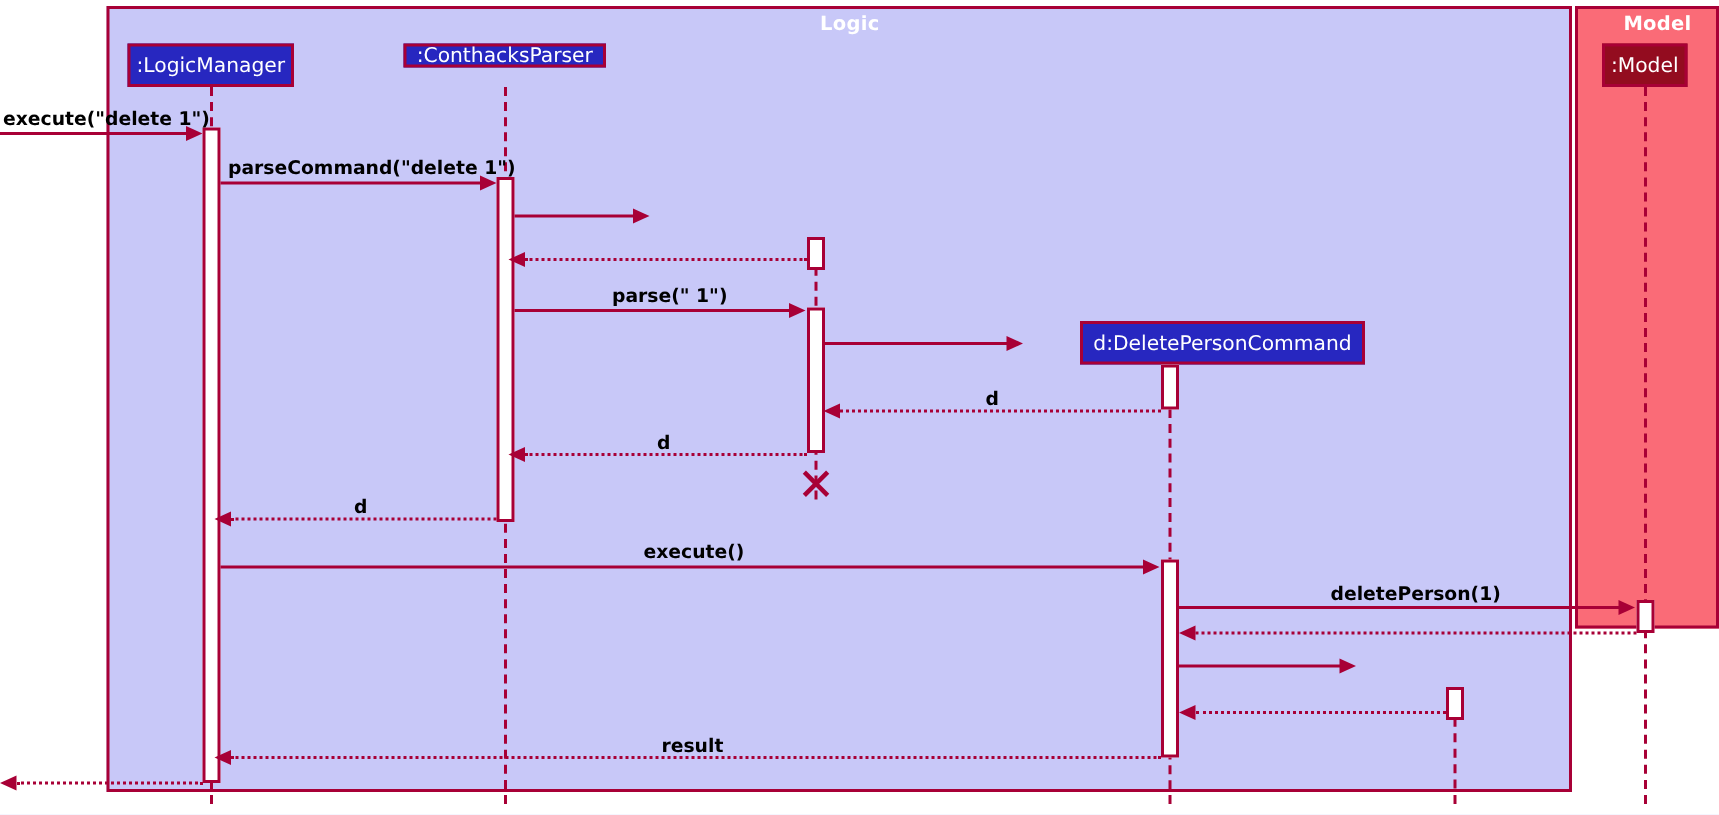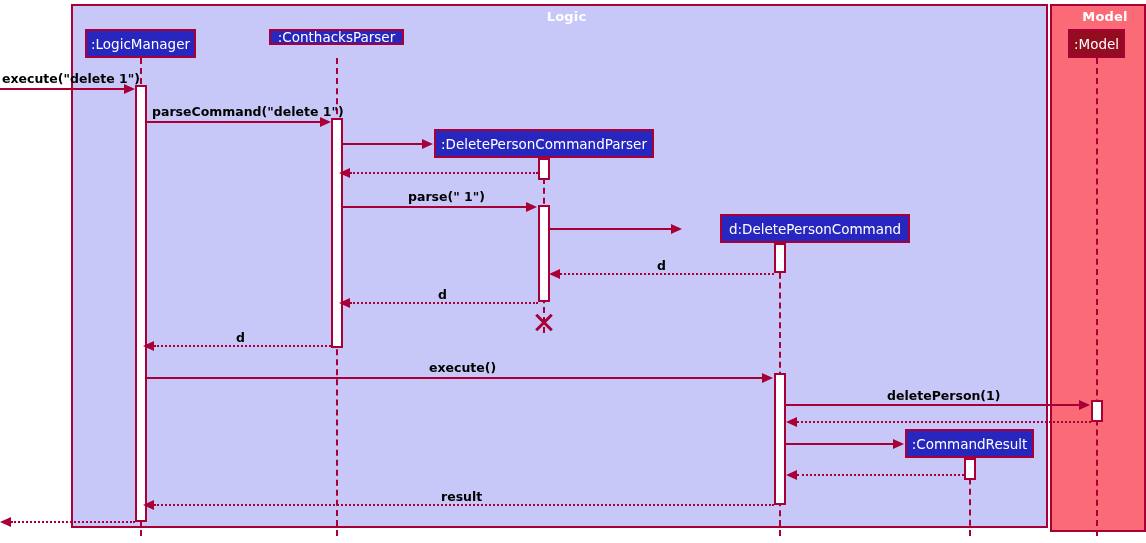--- a/index.html
+++ b/index.html
@@ -128,50 +128,44 @@
 </style>
 </head>
 <body>
 
 <div id="canvas">
 
   <div class="frame frame-logic" style="left:71px; top:4px; width:977px; height:524px;">
     <div class="frame-title">Logic</div>
   </div>
 
-  <div class="frame frame-model" style="left:1050px; top:4px; width:96px; height:528px;">
+  <div class="frame frame-model" style="left:1050px; top:4px; width:96px; height:415px;">
     <div class="frame-title">Model</div>
   </div>
 
   <div class="lifeline" style="left:140px; top:58px; height:478px;"></div>
   <div class="lifeline" style="left:336px; top:58px; height:478px;"></div>
   <div class="lifeline" style="left:543px; top:158px; height:175px;"></div>
   <div class="lifeline" style="left:779px; top:243px; height:293px;"></div>
   <div class="lifeline" style="left:969px; top:458px; height:78px;"></div>
   <div class="lifeline" style="left:1096px; top:58px; height:478px;"></div>
 
   <div class="participant" style="left:85px; top:29px; width:111px; height:29px;">
     <span>:LogicManager</span>
   </div>
 
   <div class="participant" style="left:269px; top:29px; width:135px; height:16px;">
     <span>:ConthacksParser</span>
   </div>
 
-  <div class="participant" style="left:434px; top:129px; width:220px; height:29px;">
-    <span>:DeletePersonCommandParser</span>
-  </div>
 
   <div class="participant" style="left:720px; top:214px; width:190px; height:29px;">
     <span>d:DeletePersonCommand</span>
   </div>
 
-  <div class="participant" style="left:905px; top:429px; width:129px; height:29px;">
-    <span>:CommandResult</span>
-  </div>
 
   <div class="participant model-actor" style="left:1068px; top:29px; width:57px; height:29px;">
     <span>:Model</span>
   </div>
 
   <div class="activation" style="left:135px; top:85px; height:437px;"></div>
 
   <div class="activation" style="left:331px; top:118px; height:230px;"></div>
 
   <div class="activation" style="left:538px; top:158px; height:22px;"></div>

